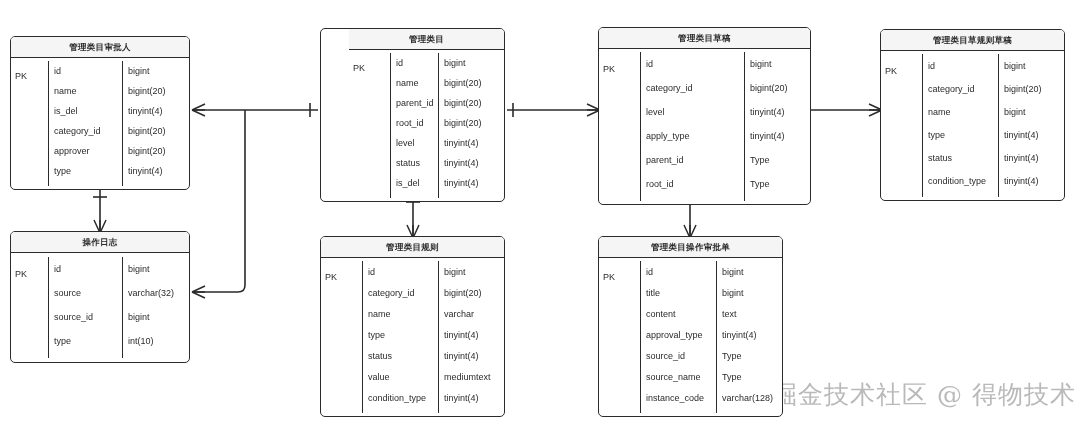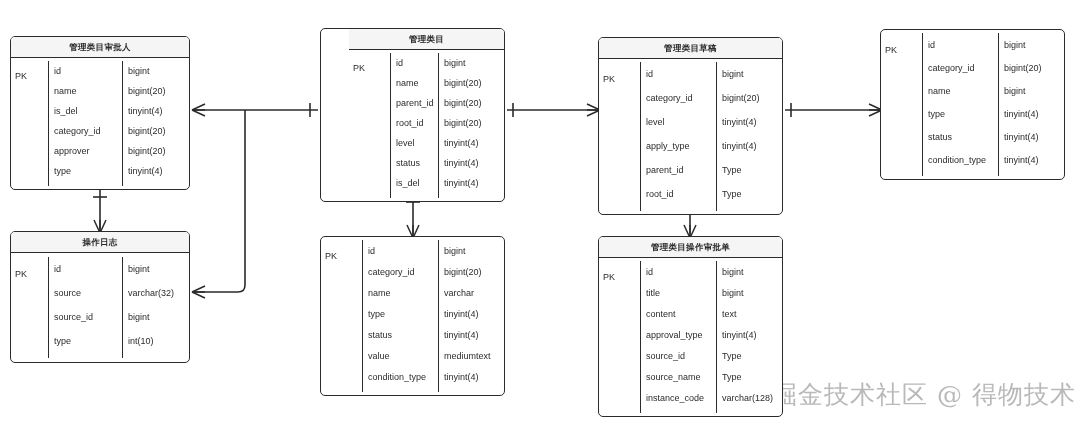--- a/index.html
+++ b/index.html
@@ -224,20 +224,21 @@
           <div class="cell" style="height: 20px;">bigint(20)</div>
           <div class="cell" style="height: 20px;">bigint(20)</div>
           <div class="cell" style="height: 20px;">bigint(20)</div>
           <div class="cell" style="height: 20px;">tinyint(4)</div>
           <div class="cell" style="height: 20px;">tinyint(4)</div>
           <div class="cell" style="height: 20px;">tinyint(4)</div>
         </div>
       </div>
     </div>
     <div class="entity" style="left: 320px; top: 236px; width: 185px;">
+      <div class="entity-title">管理类目规则</div>
       <div class="entity-body" style="padding-top: 3px; padding-bottom: 3px;">
         <div class="col-pk" style="flex-basis: 42px; width: 42px;">
           <div class="cell" style="height: 21px;">PK</div>
           <div class="cell" style="height: 21px;"></div>
           <div class="cell" style="height: 21px;"></div>
           <div class="cell" style="height: 21px;"></div>
           <div class="cell" style="height: 21px;"></div>
           <div class="cell" style="height: 21px;"></div>
           <div class="cell" style="height: 21px;"></div>
         </div>
@@ -254,21 +255,21 @@
           <div class="cell" style="height: 21px;">bigint</div>
           <div class="cell" style="height: 21px;">bigint(20)</div>
           <div class="cell" style="height: 21px;">varchar</div>
           <div class="cell" style="height: 21px;">tinyint(4)</div>
           <div class="cell" style="height: 21px;">tinyint(4)</div>
           <div class="cell" style="height: 21px;">mediumtext</div>
           <div class="cell" style="height: 21px;">tinyint(4)</div>
         </div>
       </div>
     </div>
-    <div class="entity" style="left: 598px; top: 37px; width: 185px;">
+    <div class="entity" style="left: 598px; top: 27px; width: 213px;">
       <div class="entity-title">管理类目草稿</div>
       <div class="entity-body" style="padding-top: 3px; padding-bottom: 3px;">
         <div class="col-pk" style="flex-basis: 42px; width: 42px;">
           <div class="cell" style="height: 24px;">PK</div>
           <div class="cell" style="height: 24px;"></div>
           <div class="cell" style="height: 24px;"></div>
           <div class="cell" style="height: 24px;"></div>
           <div class="cell" style="height: 24px;"></div>
           <div class="cell" style="height: 24px;"></div>
         </div>
@@ -316,20 +317,21 @@
           <div class="cell" style="height: 21px;">bigint</div>
           <div class="cell" style="height: 21px;">text</div>
           <div class="cell" style="height: 21px;">tinyint(4)</div>
           <div class="cell" style="height: 21px;">Type</div>
           <div class="cell" style="height: 21px;">Type</div>
           <div class="cell" style="height: 21px;">varchar(128)</div>
         </div>
       </div>
     </div>
     <div class="entity" style="left: 880px; top: 29px; width: 185px;">
+      <div class="entity-title">管理类目草规则草稿</div>
       <div class="entity-body" style="padding-top: 3px; padding-bottom: 3px;">
         <div class="col-pk" style="flex-basis: 42px; width: 42px;">
           <div class="cell" style="height: 23px;">PK</div>
           <div class="cell" style="height: 23px;"></div>
           <div class="cell" style="height: 23px;"></div>
           <div class="cell" style="height: 23px;"></div>
           <div class="cell" style="height: 23px;"></div>
           <div class="cell" style="height: 23px;"></div>
         </div>
         <div class="col-field" style="flex-basis: 78px;">

